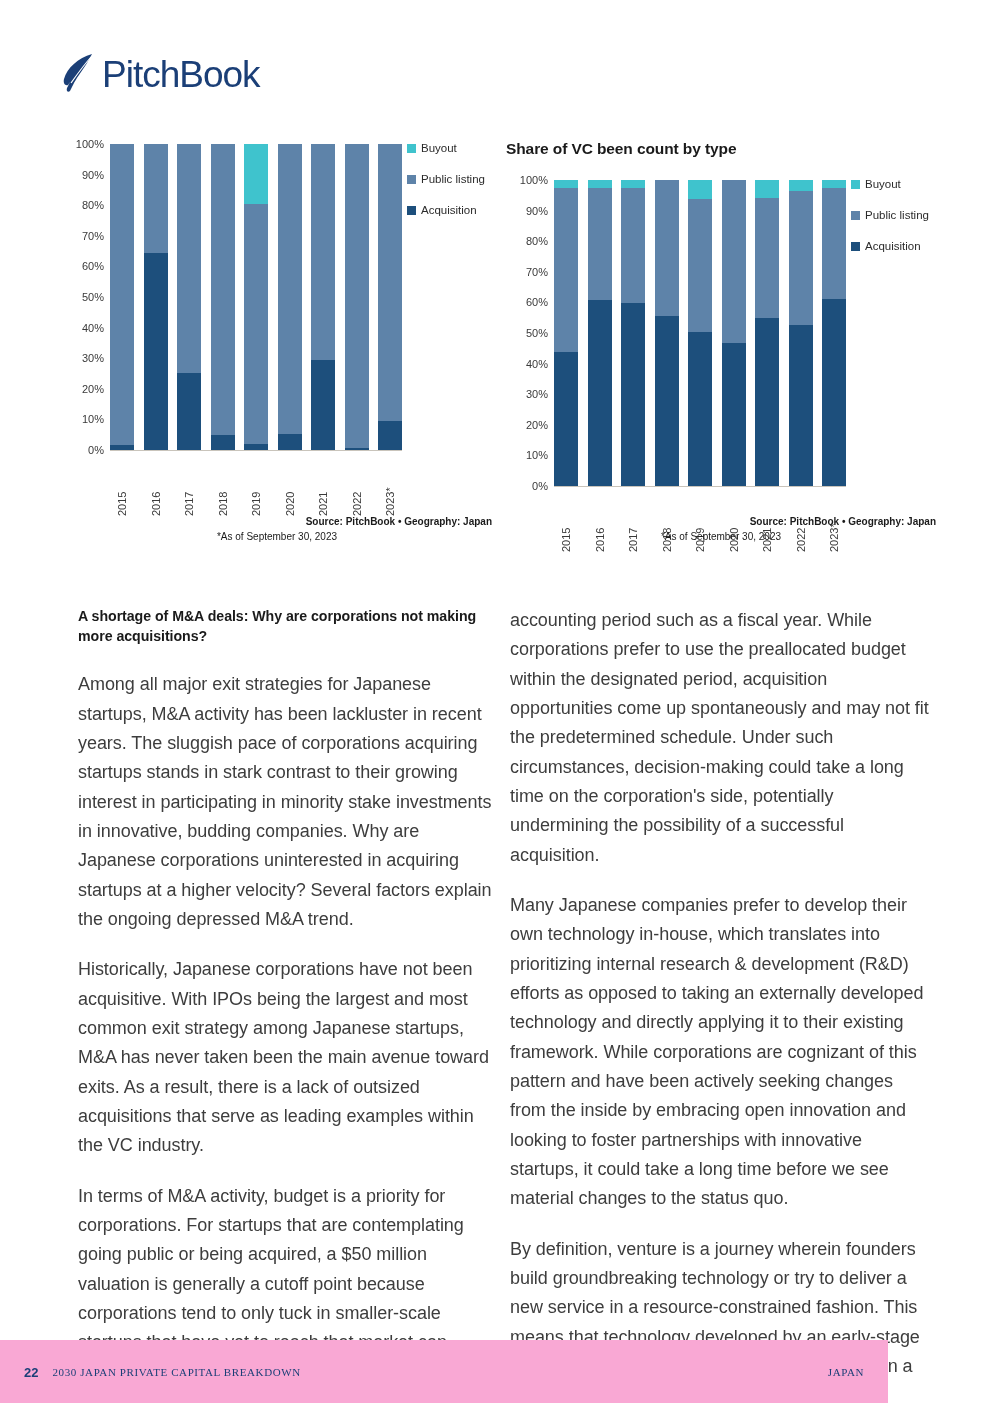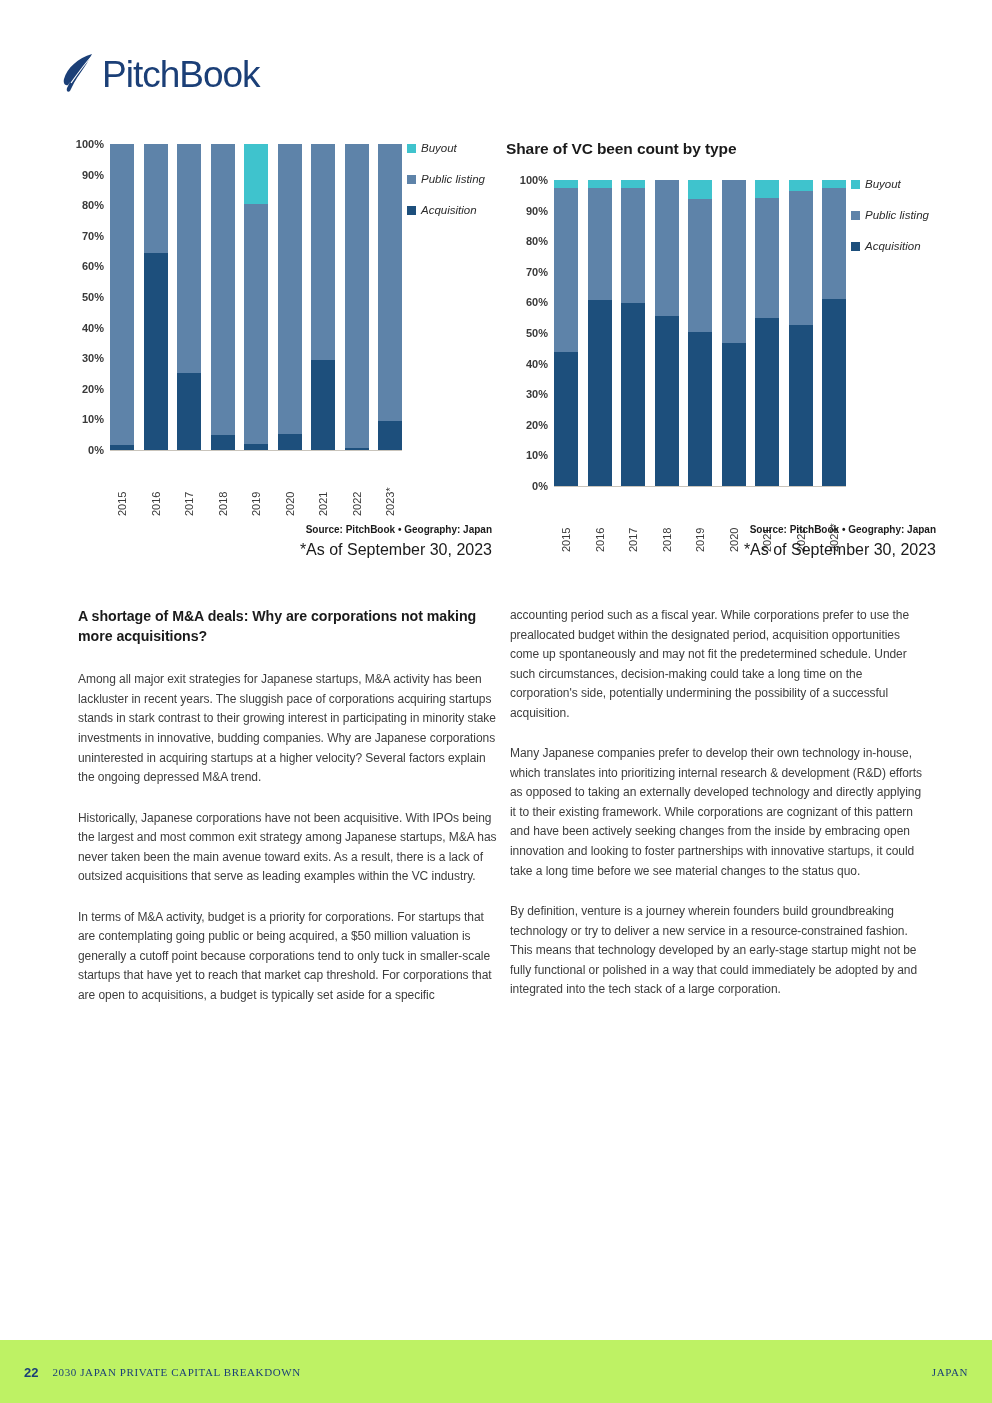--- a/index.html
+++ b/index.html
@@ -29,21 +29,21 @@
   .chart-title{
     font-size:15.5px;font-weight:bold;color:#1a1a1a;
     letter-spacing:-0.1px;margin:0 0 18px 0;
   }
 
   .plot-area{position:relative;height:330px;width:430px;}
 
   .y-axis{position:absolute;left:0;top:0;width:42px;height:310px;}
   .y-tick{
     position:absolute;right:0;font-size:11px;color:#3a3a3a;
-    transform:translateY(-50%);white-space:nowrap;font-weight:bold;
+    transform:translateY(-50%);white-space:nowrap;
   }
 
   .bars{
     position:absolute;left:48px;top:4px;
     width:292px;height:306px;
     display:flex;align-items:flex-end;justify-content:space-between;
     border-bottom:1px solid #c9c4bb;
   }
   .bar{
     width:24px;height:100%;
@@ -61,48 +61,48 @@
   .x-tick{
     width:24px;display:flex;justify-content:center;
   }
   .x-tick span{
     font-size:11px;color:#3a3a3a;
     writing-mode:vertical-rl;transform:rotate(180deg);
     white-space:nowrap;
   }
 
   .legend{position:absolute;left:345px;top:2px;width:90px;}
-  .legend-item{display:flex;align-items:center;margin-bottom:19px;font-style:italic;}
+  .legend-item{display:flex;align-items:center;margin-bottom:19px;}
   .swatch{width:9px;height:9px;margin-right:5px;flex:none;}
   .legend-label{font-size:11.5px;color:#2b2b2b;white-space:nowrap;}
 
   .source{
-    position:absolute;top:383px;width:430px;text-align:right;
+    position:absolute;top:375px;width:430px;text-align:right;
     font-size:10px;color:#1a1a1a;line-height:1.45;
   }
   .source .s1 b{font-weight:bold;}
-  .source .s2{font-size:16px;}
+  .source .s2{font-size:10px;text-align:center;}
 
   
   .col{position:absolute;top:606px;width:420px;}
   .col.left{left:78px;}
   .col.right{left:510px;}
   .subhead{
     font-size:14.2px;font-weight:bold;color:#1a1a1a;
     line-height:1.42;margin:0 0 24px 0;letter-spacing:-0.05px;
   }
   .para{
-    font-size:12px;line-height:1.63;color:#3d3d3d;
+    font-size:18px;line-height:1.63;color:#3d3d3d;
     margin:0 0 21px 0;letter-spacing:-0.05px;
   }
 
   
   .footer{
-    position:absolute;left:0;bottom:0;width:992px;height:63px;
-    background:#bef264;
+    position:absolute;left:0;bottom:0;width:888px;height:63px;
+    background:#f9a8d4;
   }
   .footer-inner{
     position:absolute;left:24px;right:24px;top:50%;transform:translateY(-50%);
     display:flex;align-items:center;
   }
   .pg-num{font-size:13px;font-weight:bold;color:#1b3f77;margin-right:14px;}
   .footer-title{
     font-size:11px;color:#1b3f77;letter-spacing:0.6px;
     font-family:"Liberation Serif", serif;
   }

